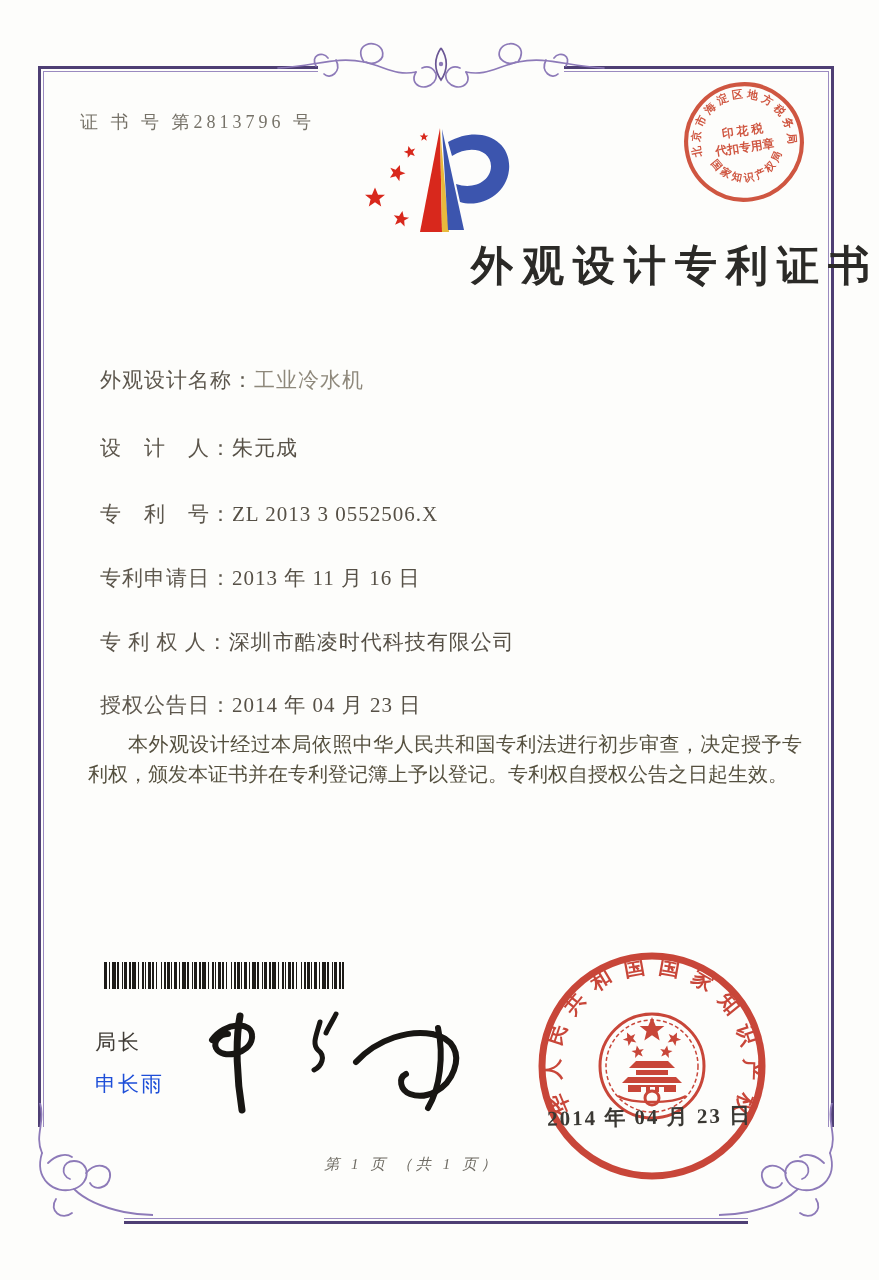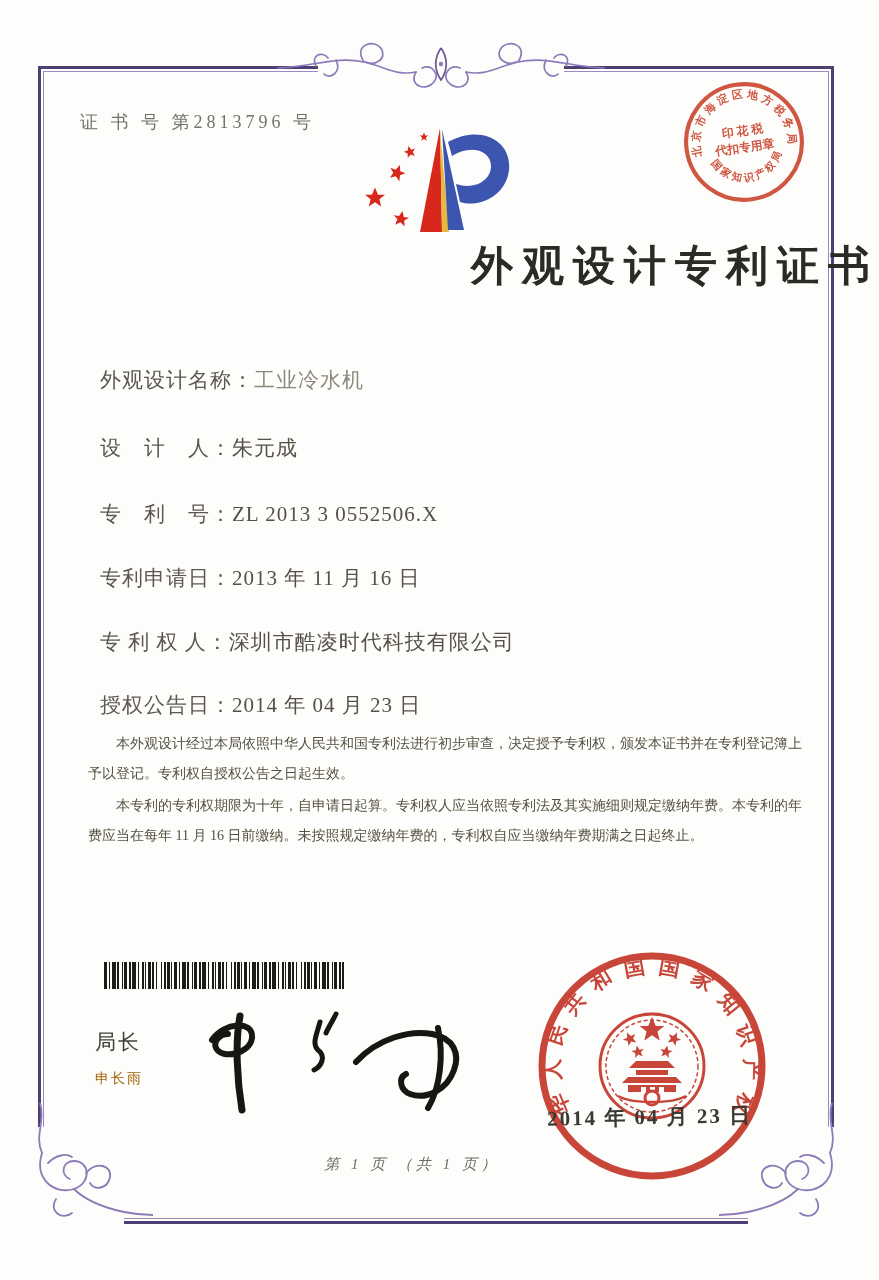--- a/index.html
+++ b/index.html
@@ -18,28 +18,28 @@
   .title{left:0;width:879px;top:238px;text-align:right;font-size:42px;font-weight:600;
          letter-spacing:9px;color:#2b2a27;}
   
   .tax-stamp{left:682px;top:80px;width:124px;height:124px;transform:rotate(-8deg);opacity:.93;}
   
   .field-row{left:100px;font-size:21px;letter-spacing:1px;color:#5d574d;white-space:nowrap;}
   .field-row .value{color:#565046;}
   .field-row .value.faded{color:#8e887b;}
   .fr0{top:366px}.fr1{top:434px}.fr2{top:500px}.fr3{top:564px}.fr4{top:628px}.fr5{top:691px}
   
-  .body-text{left:88px;top:729px;width:714px;font-size:14px;line-height:30px;color:#55503f;
+  .body-text{left:88px;top:729px;width:714px;font-size:20px;line-height:30px;color:#55503f;
              text-align:justify;}
   .body-text p{margin:0 0 2px 0;text-indent:2em;}
   
   .barcode{left:104px;top:962px;width:240px;height:27px;}
   
   .signer-title{left:95px;top:1028px;font-size:21px;letter-spacing:2px;color:#403c36;}
-  .signer-name{left:95px;top:1070px;font-size:14px;letter-spacing:2px;color:#a16207;}
+  .signer-name{left:95px;top:1070px;font-size:21px;letter-spacing:2px;color:#1d4ed8;}
   .signature{left:188px;top:1000px;width:300px;height:122px;}
   
   .office-seal{left:532px;top:946px;width:240px;height:240px;opacity:.93;}
   .seal-date{left:547px;top:1103px;font-size:21px;letter-spacing:2px;color:#3a3833;
              font-weight:600;transform:rotate(-1deg);}
   
   .footer{left:0;width:824px;top:1155px;text-align:center;font-size:15px;
           letter-spacing:4px;color:#6f6c64;font-style:italic;}
   
   .orn-top{left:276px;top:32px;width:330px;height:66px;}
@@ -145,21 +145,20 @@
 </div>
 <div class="abs field-row fr4">
   <span class="label">专 利 权 人：</span><span class="value">深圳市酷凌时代科技有限公司</span>
 </div>
 <div class="abs field-row fr5">
   <span class="label">授权公告日：</span><span class="value">2014 年 04 月 23 日</span>
 </div>
 
 <div class="abs body-text">
   <p>本外观设计经过本局依照中华人民共和国专利法进行初步审查，决定授予专利权，颁发本证书并在专利登记簿上予以登记。专利权自授权公告之日起生效。</p>
-  <p>本专利的专利权期限为十年，自申请日起算。专利权人应当依照专利法及其实施细则规定缴纳年费。本专利的年费应当在每年 11 月 16 日前缴纳。未按照规定缴纳年费的，专利权自应当缴纳年费期满之日起终止。</p>
 </div>
 
 <svg class="abs barcode" viewBox="0 0 240 27" preserveAspectRatio="none">
   <line x1="0" y1="13.5" x2="240" y2="13.5" stroke="#1d1b18" stroke-width="27" stroke-dasharray="3 2 1 2 4 1 2 3 1 1 3 2 2 1 4 2 1 3 2 1 1 2 3 1 2 2 1 4 1 2 2 1 3 1 1 2"></line>
 </svg>
 
 <div class="abs signer-title">局长</div>
 <div class="abs signer-name">申长雨</div>
 
 <svg class="abs signature" viewBox="0 0 300 122">

